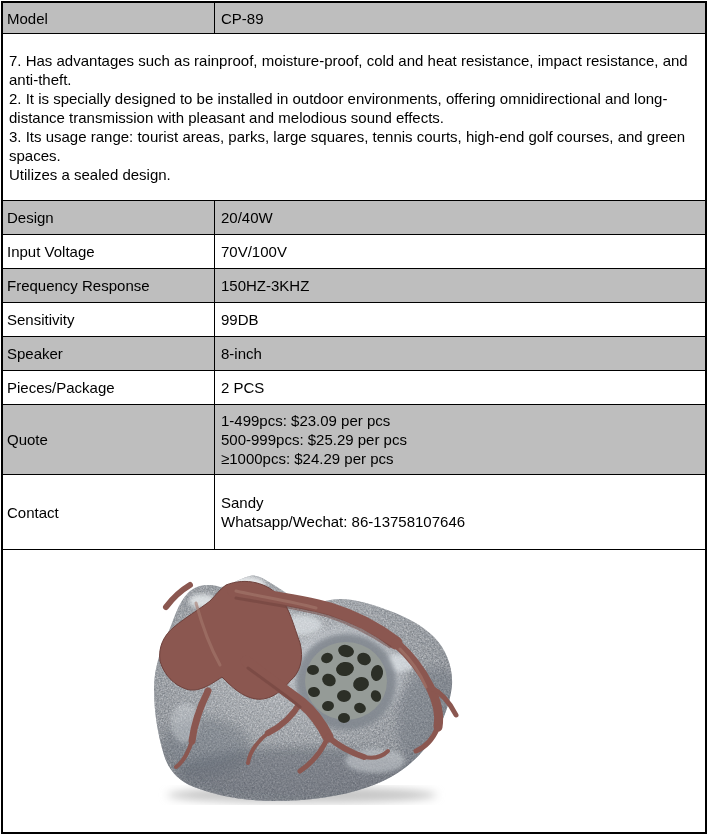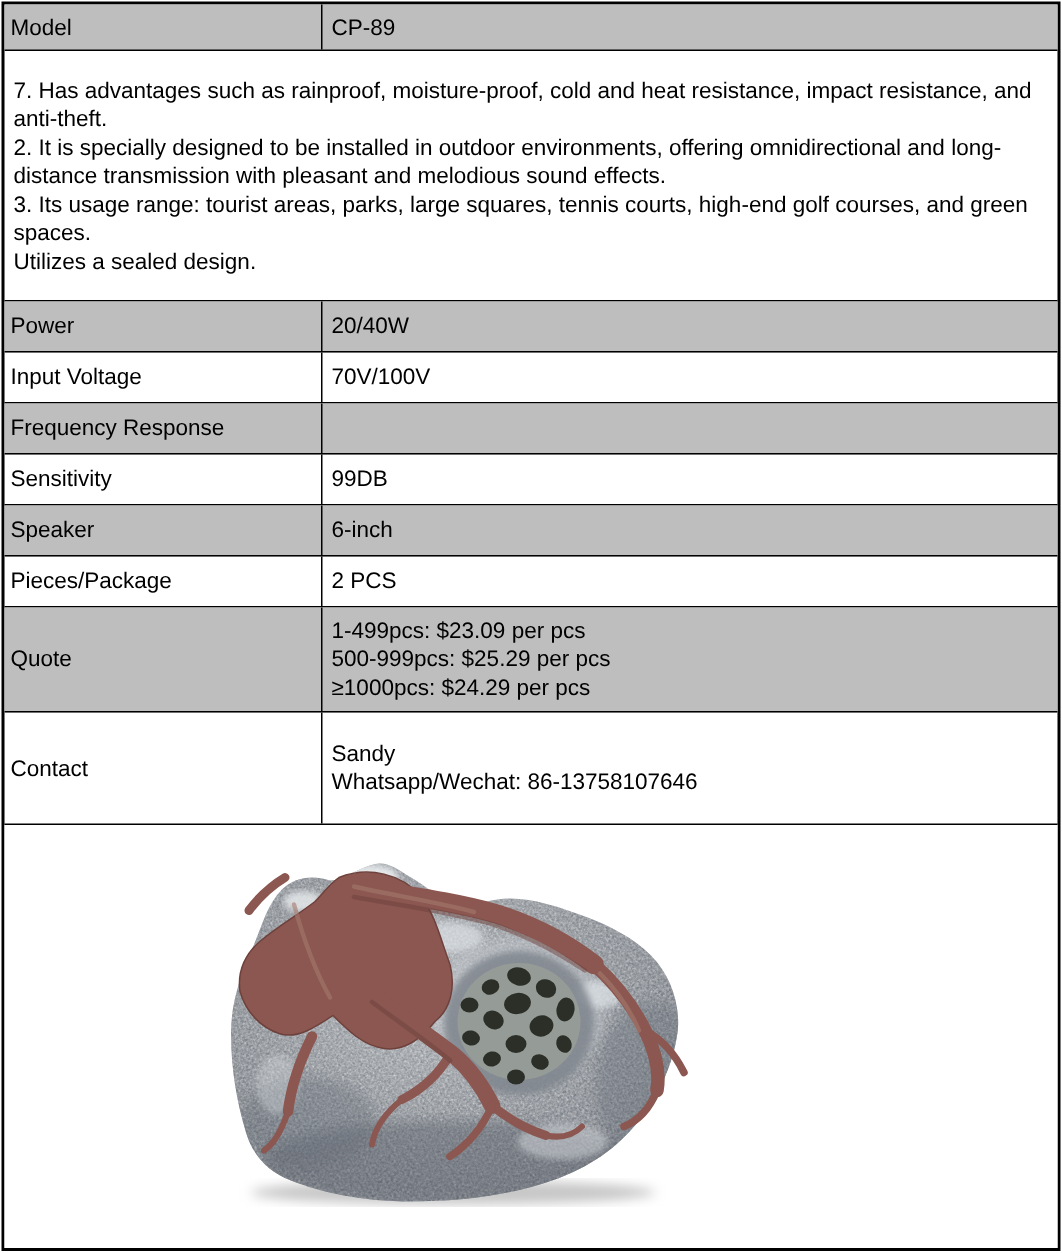--- a/index.html
+++ b/index.html
@@ -54,48 +54,51 @@
     <div class="row r-design">
       <div class="cell-value">
         <div class="line">7. Has advantages such as rainproof, moisture-proof, cold and heat resistance, impact resistance, and anti-theft.</div>
         <div class="line">2. It is specially designed to be installed in outdoor environments, offering omnidirectional and long-distance transmission with pleasant and melodious sound effects.</div>
         <div class="line">3. Its usage range: tourist areas, parks, large squares, tennis courts, high-end golf courses, and green spaces.</div>
         <div class="line">Utilizes a sealed design.</div>
       </div>
     </div>
 
     <div class="row r-std shade">
-      <div class="cell-label">Power</div>
+      <div class="cell-label">Design</div>
       <div class="cell-value">
         <div class="line">20/40W</div>
       </div>
     </div>
 
     <div class="row r-std">
       <div class="cell-label">Input Voltage</div>
       <div class="cell-value">
         <div class="line">70V/100V</div>
       </div>
     </div>
 
     <div class="row r-std shade">
       <div class="cell-label">Frequency Response</div>
+      <div class="cell-value">
+        <div class="line">150HZ-3KHZ</div>
+      </div>
     </div>
 
     <div class="row r-std">
       <div class="cell-label">Sensitivity</div>
       <div class="cell-value">
         <div class="line">99DB</div>
       </div>
     </div>
 
     <div class="row r-std shade">
       <div class="cell-label">Speaker</div>
       <div class="cell-value">
-        <div class="line">6-inch</div>
+        <div class="line">8-inch</div>
       </div>
     </div>
 
     <div class="row r-std">
       <div class="cell-label">Pieces/Package</div>
       <div class="cell-value">
         <div class="line">2 PCS</div>
       </div>
     </div>
 

